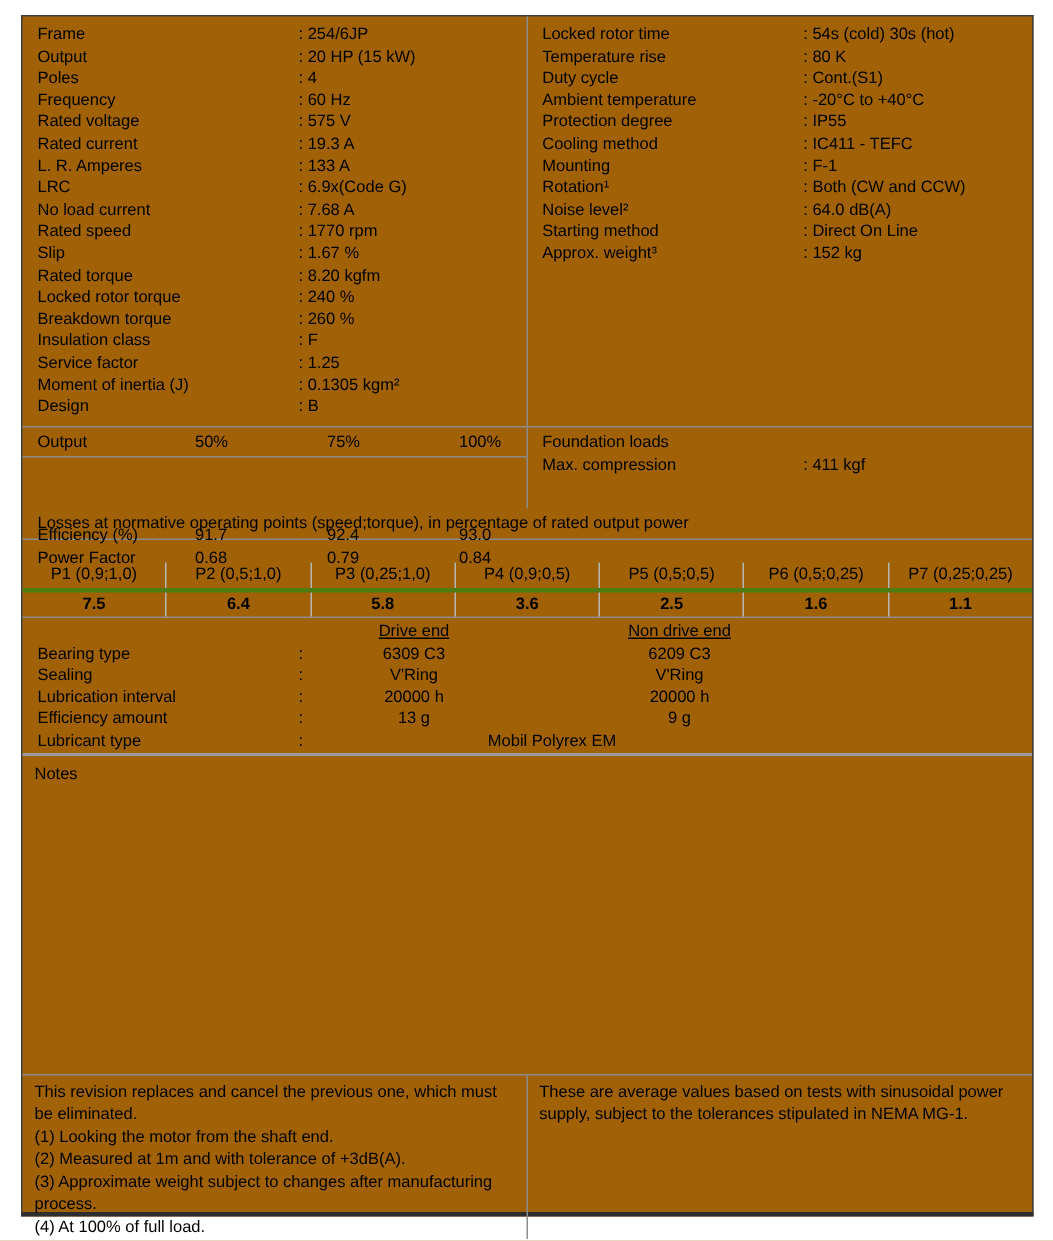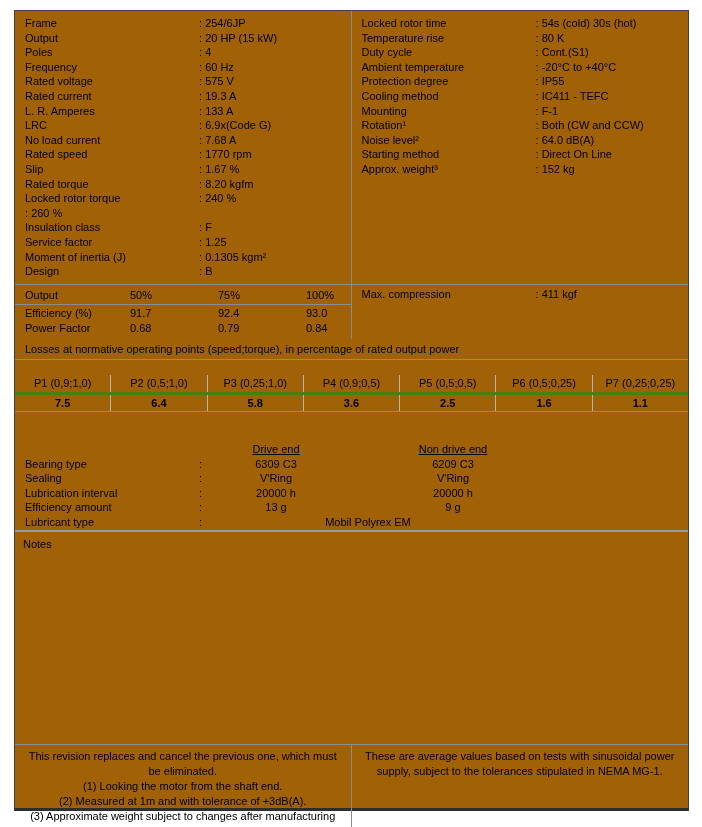--- a/index.html
+++ b/index.html
@@ -26,54 +26,54 @@
   .spec-row { display:flex; line-height:14.6px; padding-left:10px; }
   .spec-row .lbl { width:174px; flex:none; }
   .spec-row .val::before { content:": "; }
 
   
   .perf-section { height:54px; }
   .perf-header { display:flex; line-height:17px; padding:2px 0 0 10px; border-bottom:1px solid #8c8c8c; }
   .perf-row { display:flex; line-height:14.6px; padding-left:10px; }
   .pc0 { width:105px; flex:none; }
   .pc1, .pc2 { width:88px; flex:none; }
-  .perf-rows { padding-top:1px; }
+  .perf-rows { padding-top:1px;margin-top:44px; }
   .foundation { padding-top:2px; }
   .f-title { line-height:16px; padding-left:10px; }
 
   
   .losses-title { line-height:20px; padding-left:10px; border-bottom:1px solid #8c8c8c; }
   .losses-row { display:flex; text-align:center; }
   .losses-row.head { border-bottom:3px solid #4d7c0f;margin-top:15px; }
   .losses-row.head .lcell { line-height:17px; }
   .losses-row.vals { border-bottom:1px solid #8c8c8c;font-weight:bold; }
   .losses-row.vals .lcell { line-height:16px; }
   .lcell { flex:1; border-right:1px solid #b5b5b5; }
   .lcell:last-child { border-right:none; }
 
   
-  .bearing-section { height:92px; border-bottom:2px solid #9a9a9a; padding-top:2px;margin-top:28px; }
+  .bearing-section { height:92px; border-bottom:2px solid #9a9a9a; padding-top:2px; }
   .bearing-row { display:flex; line-height:14.6px; }
   .b-lbl { width:184px; padding-left:10px; flex:none; }
   .b-colon { width:14px; flex:none; }
   .b-colon::before { content:":"; }
   .b-colon.empty::before { content:""; }
   .b-drive { width:126px; text-align:center; flex:none; }
   .b-nondrive { width:228px; text-align:center; flex:none; }
   .b-span { width:310px; text-align:center; flex:none; }
   .b-underline { text-decoration:underline; }
 
   
   .notes-section { height:213px; border-bottom:1px solid #8c8c8c; }
   .notes-label { padding:5px 0 0 8px; line-height:14px; }
 
   
   .footer-section { height:109px; }
   .footer-section .half { height:100%; }
-  .footer-box { padding:4px 8px 0 8px; line-height:15px;text-align:center; }
+  .footer-box { padding:4px 8px 0 8px; line-height:15px; }
 </style>
 </head>
 <body>
 
 <div class="sheet">
 
   <div class="row-split spec-section">
     <div class="half leftpane spec-col">
 
         <div class="spec-row">
@@ -135,20 +135,21 @@
           <span class="lbl">Rated torque</span>
           <span class="val">8.20 kgfm</span>
         </div>
 
         <div class="spec-row">
           <span class="lbl">Locked rotor torque</span>
           <span class="val">240 %</span>
         </div>
 
         <div class="spec-row">
+          <span class="lbl">Breakdown torque</span>
           <span class="val">260 %</span>
         </div>
 
         <div class="spec-row">
           <span class="lbl">Insulation class</span>
           <span class="val">F</span>
         </div>
 
         <div class="spec-row">
           <span class="lbl">Service factor</span>
@@ -244,20 +245,21 @@
 
           <div class="perf-row">
             <span class="pc0">Power Factor</span>
             <span class="pc1">0.68</span>
             <span class="pc2">0.79</span>
             <span class="pc3">0.84</span>
           </div>
         </div>
     </div>
     <div class="half foundation">
+      <div class="f-title">Foundation loads</div>
       <div>
 
 
           <div class="spec-row">
             <span class="lbl">Max. compression</span>
             <span class="val">411 kgf</span>
           </div>
         </div>
     </div>
   </div>

